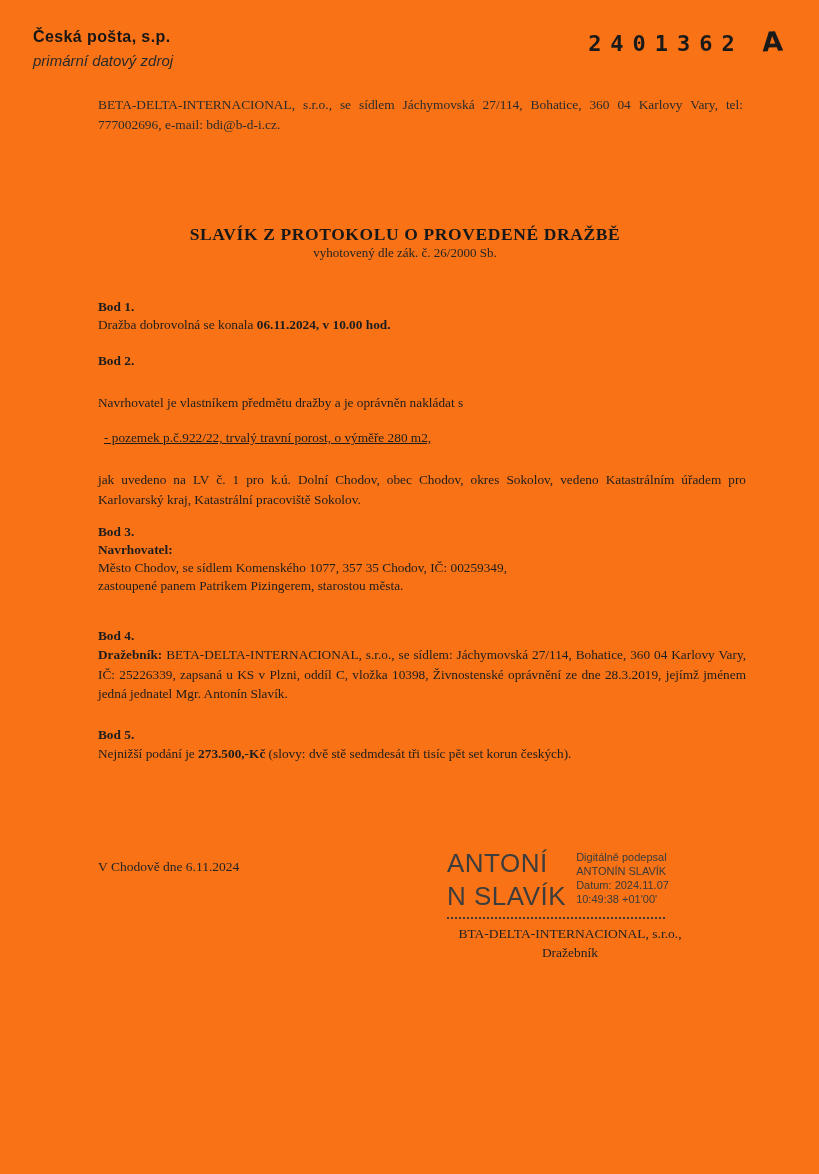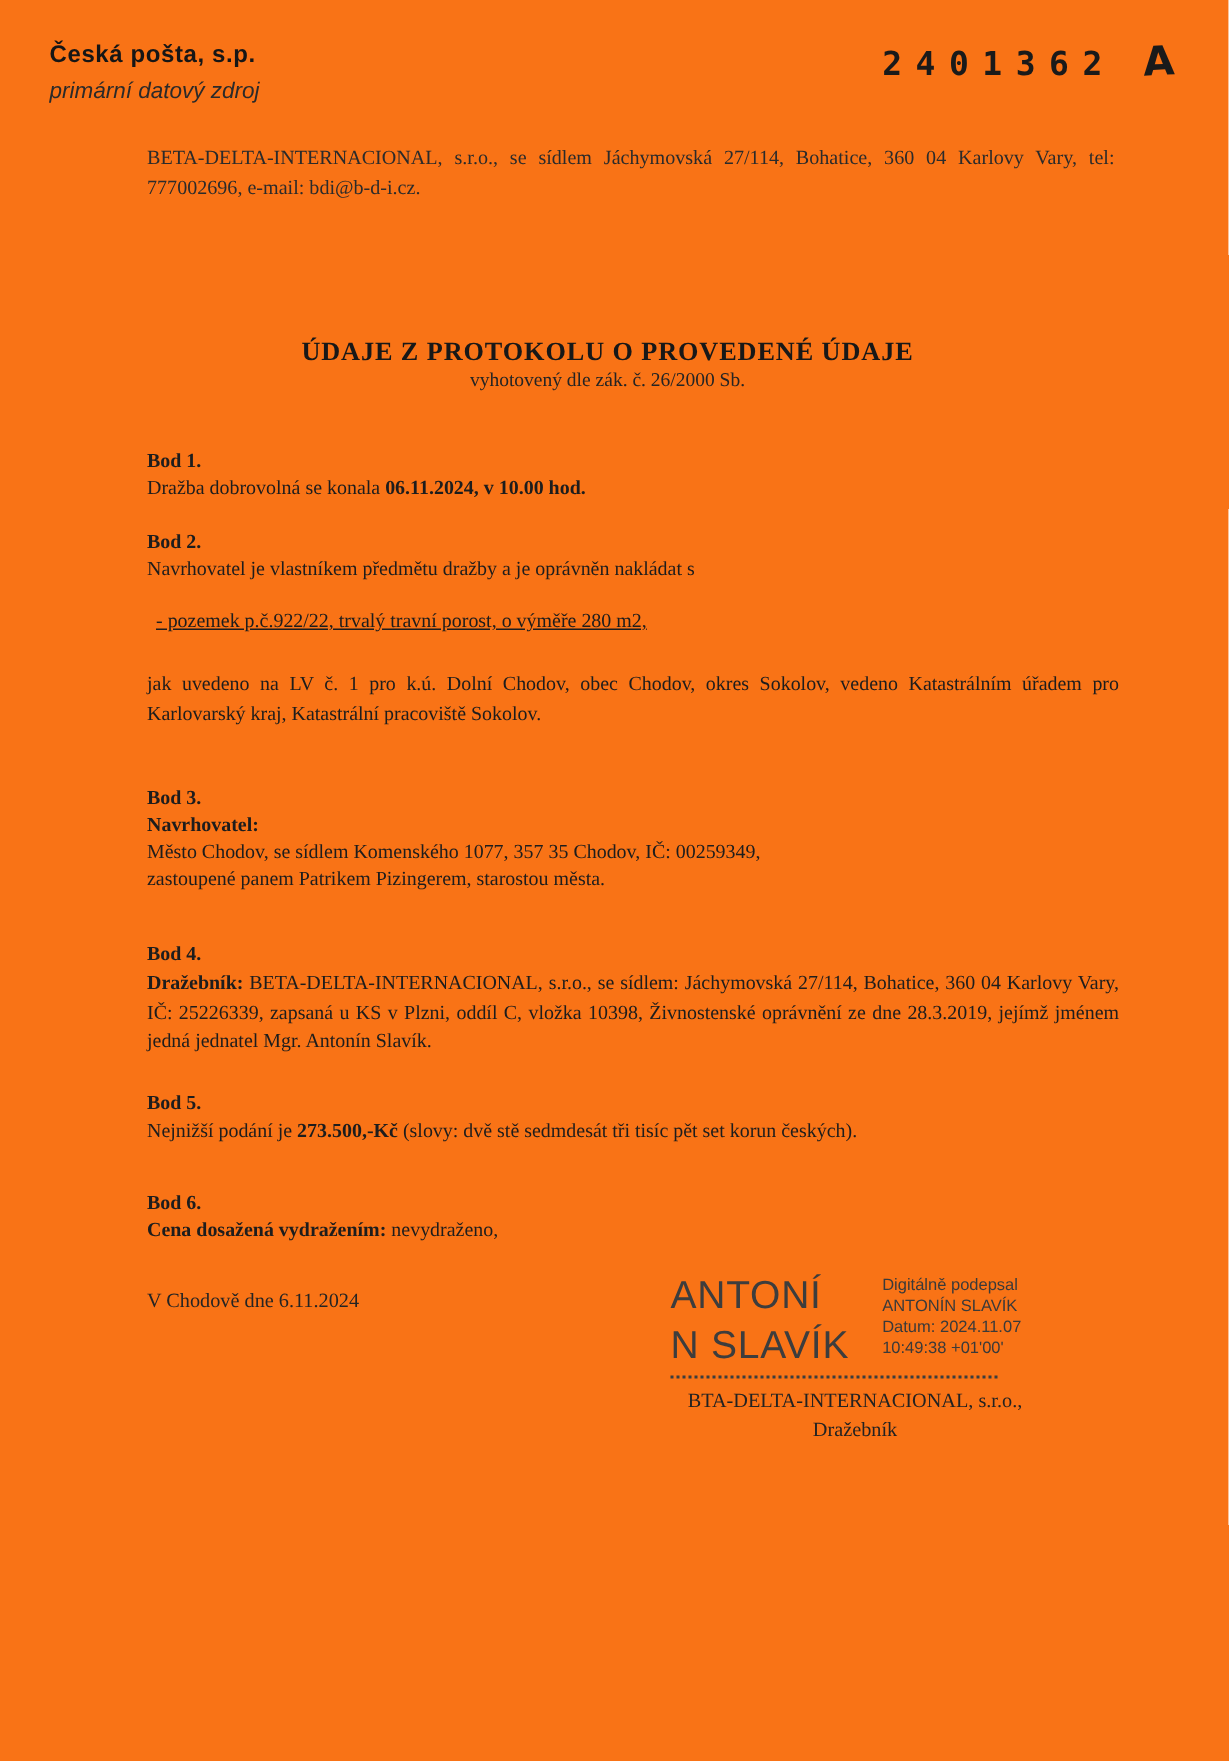--- a/index.html
+++ b/index.html
@@ -38,32 +38,32 @@
   .title-block { position: absolute; left: 0; top: 224px; width: 810px; text-align: center; }
   .doc-title { margin:0; font-size: 17.5px; font-weight: bold; letter-spacing: 0.6px; color:#181818; }
   .doc-subtitle { font-size: 13px; margin-top: 0; color:#242424; }
   
   .bod { position: absolute; left: 98px; width: 648px; font-size: 13.3px; line-height: 18px; }
   .bod p { margin: 0; }
   .b { font-weight: bold; }
   .just { text-align: justify; text-align-last: left; line-height: 20px; }
   .bod1 { top: 298px; }
   .bod2 { top: 352px; }
-  .bod2 .intro { margin-bottom: 17px; }
+  .bod2 .intro { margin-bottom: 17px; margin-top: 24px; }
   .bod2 .item  { margin-bottom: 23px; padding-left: 6px; text-decoration: underline; }
   .bod3 { top: 523px; }
   .bod4 { top: 627px; }
   .bod4 .text { line-height: 19.5px; }
   .bod5 { top: 726px; line-height: 18.5px; }
   .bod6 { top: 793px; }
   
   .place-date { position: absolute; left: 98px; top: 859px; font-size: 13.5px; color:#242424; }
   .sig-stamp {
     position: absolute; left: 447px; top: 847px; width: 278px;
-    display: flex; gap: 22px; align-items: flex-start;
+    display: flex; gap: 10px; align-items: flex-start;
     font-family: "Liberation Sans", sans-serif;
   }
   .sig-big {
     font-size: 26px; line-height: 33px; color:#3d3d3d;
     letter-spacing: 0.5px; white-space: nowrap;
   }
   .sig-detail { font-size: 11px; line-height: 14px; color:#3a3a3a; padding-top: 3px; white-space: nowrap; }
   .dotted-line {
     position: absolute; left: 447px; top: 905px; width: 218px; height: 12px;
     border-bottom: 2.5px dotted #3c3c3c;
@@ -81,21 +81,21 @@
   <div class="letterhead">
     <div class="lh-org">Česká pošta, s.p.</div>
     <div class="lh-sub">primární datový zdroj</div>
   </div>
 
   <div class="stamp"><span>2401362</span> <span class="stamp-a">A</span></div>
 
   <p class="sender">BETA-DELTA-INTERNACIONAL, s.r.o., se sídlem Jáchymovská 27/114, Bohatice, 360 04 Karlovy Vary, tel: 777002696, e-mail: bdi@b-d-i.cz.</p>
 
   <div class="title-block">
-    <h1 class="doc-title">ÚDAJE Z PROTOKOLU O PROVEDENÉ ÚDAJE</h1>
+    <h1 class="doc-title">SLAVÍK Z PROTOKOLU O PROVEDENÉ DRAŽBĚ</h1>
     <div class="doc-subtitle">vyhotovený dle zák. č. 26/2000 Sb.</div>
   </div>
 
   <section class="bod bod1">
     <p class="b">Bod 1.</p>
     <p><span>Dražba dobrovolná se konala </span><span class="b">06.11.2024, v 10.00 hod.</span></p>
   </section>
 
   <section class="bod bod2">
     <p class="b">Bod 2.</p>
@@ -114,24 +114,20 @@
   <section class="bod bod4">
     <p class="b">Bod 4.</p>
     <p class="just text"><span class="b">Dražebník:</span><span> BETA-DELTA-INTERNACIONAL, s.r.o., se  sídlem:  Jáchymovská 27/114, Bohatice, 360 04 Karlovy Vary, IČ: 25226339, zapsaná u KS v Plzni, oddíl C, vložka 10398, Živnostenské oprávnění ze dne 28.3.2019, jejímž jménem jedná jednatel Mgr. Antonín Slavík.</span></p>
   </section>
 
   <section class="bod bod5">
     <p class="b">Bod 5.</p>
     <p><span>Nejnižší podání je  </span><span class="b">273.500,-Kč</span><span> (slovy: dvě stě sedmdesát tři tisíc pět set korun českých).</span></p>
   </section>
 
-  <section class="bod bod6">
-    <p class="b">Bod 6.</p>
-    <p><span class="b">Cena dosažená vydražením:</span><span> nevydraženo,</span></p>
-  </section>
 
   <div class="place-date">V Chodově dne  6.11.2024</div>
 
   <div class="sig-stamp">
     <div class="sig-big">
       <div>ANTONÍ</div>
       <div>N SLAVÍK</div>
     </div>
     <div class="sig-detail">
       <div>Digitálně podepsal</div>

